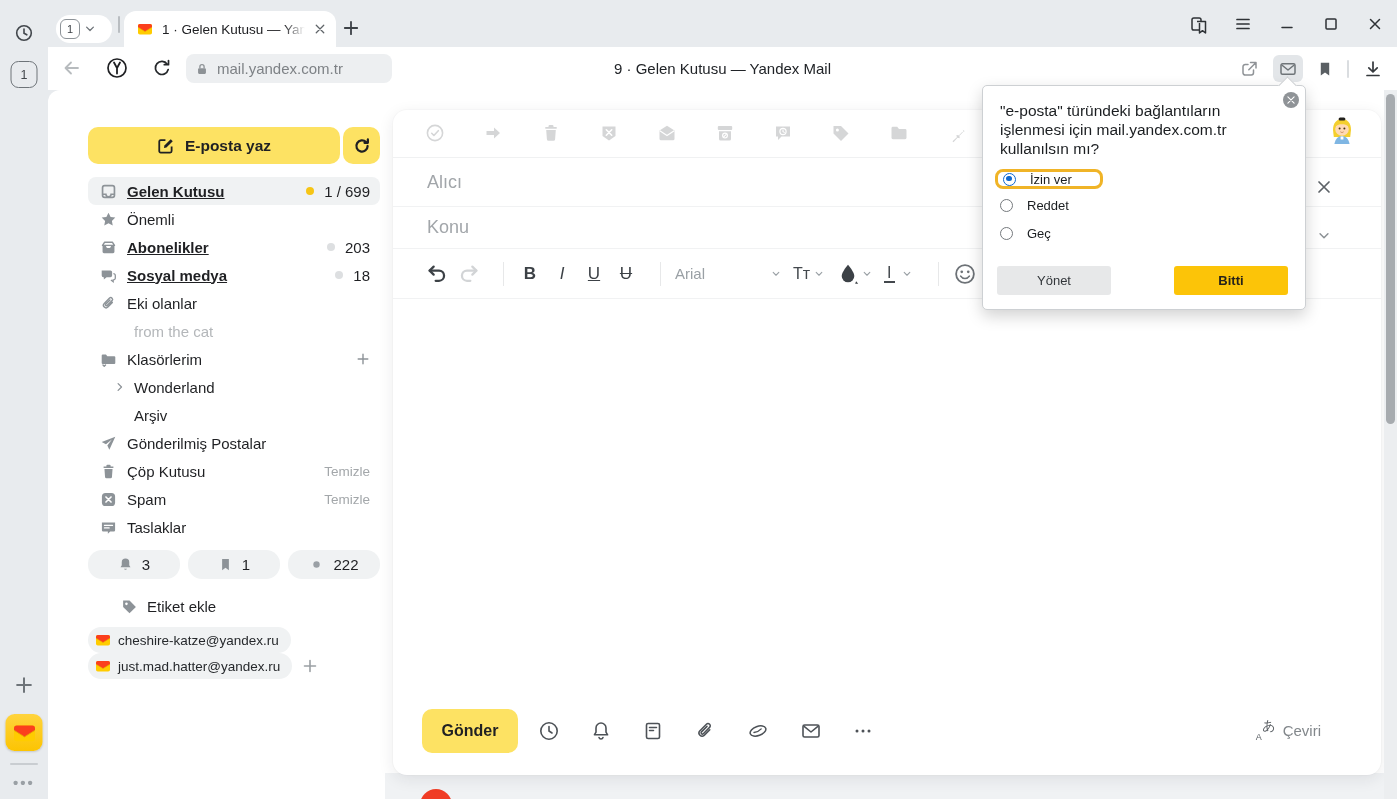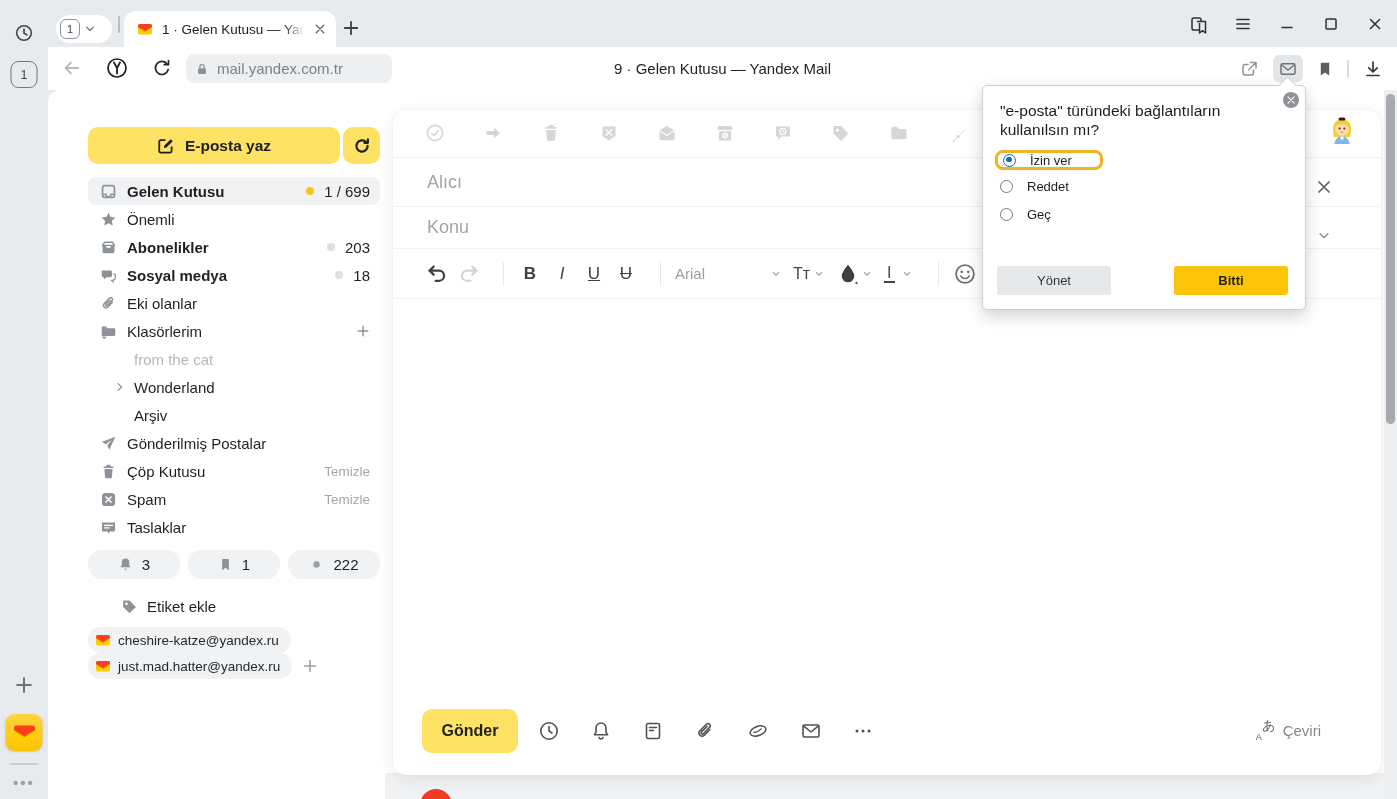--- a/index.html
+++ b/index.html
@@ -62,21 +62,21 @@
   .btn-compose { flex:1 1 auto; background:#fde263; border:none; border-radius:10px; display:flex; align-items:center; justify-content:center; gap:10px; font-size:15.5px; font-weight:bold; color:#1f2023; font-family:inherit; }
   .btn-refresh { width:37px; background:#fde263; border:none; border-radius:10px; display:flex; align-items:center; justify-content:center; color:#1f2023; }
   .folder-list { margin-top:13px; }
   .srow { display:flex; align-items:center; height:28px; padding:0 10px 0 12px; border-radius:8px; font-size:15px; color:#1f2023; }
   .srow.sel { background:#f0f2f3; }
   .srow .sicon { color:#8d9398; margin-right:10px; }
   .srow .spacer34 { width:34px; flex:0 0 auto; }
   .srow .spacer14 { width:14px; flex:0 0 auto; }
   .srow .fchev { color:#8d9398; margin-right:8px; }
   .slabel { white-space:nowrap; }
-  .slabel.b { font-weight:bold; }
+  .slabel.b { font-weight:bold;text-decoration:underline; }
   .slabel.muted { color:#b4b7ba; }
   .sright { margin-left:auto; display:flex; align-items:center; gap:10px; }
   .sdot { width:8px; height:8px; border-radius:50%; }
   .scnt { font-size:15px; color:#1f2023; }
   .saction { font-size:13.5px; color:#a3a7aa; }
   .splus { color:#8d9398; }
 
   .pill-row { margin-top:9px; display:flex; gap:8px; }
   .pill { flex:1 1 0; height:29px; background:#f0f2f3; border-radius:14px; display:flex; align-items:center; justify-content:center; gap:9px; font-size:15px; color:#1f2023; }
   .pill .ico { color:#8d9398; }
@@ -377,39 +377,39 @@
           <div class="srow">
             <span class="sicon ico i17">
               <svg viewBox="0 0 16 16">
                 <path d="M11.6 7.1l-4.2 4.2a2.4 2.4 0 0 1-3.4-3.4l5-5a1.7 1.7 0 0 1 2.4 2.4L6.6 10a.95.95 0 0 1-1.3-1.3l4.1-4.1" fill="none" stroke="currentColor" stroke-width="1.35" stroke-linecap="round"></path>
               </svg>
             </span>
             <span class="slabel">Eki olanlar</span>
             <span class="sright"></span>
           </div>
           <div class="srow">
+            <span class="spacer34"></span>
+            <span class="slabel muted">from the cat</span>
+            <span class="sright"></span>
+          </div>
+          <div class="srow">
             <span class="sicon ico i17">
               <svg viewBox="0 0 16 16">
                 <path d="M1.6 4.2a1 1 0 0 1 1-1h3l1.3 1.7h6.5a1 1 0 0 1 1 1v5.3a1 1 0 0 1-1 1H2.6a1 1 0 0 1-1-1z" fill="currentColor"></path>
                 <path d="M2.8 13.2l1.2 1.2 1.2-1.2" fill="none" stroke="currentColor" stroke-width="1.3" stroke-linecap="round" stroke-linejoin="round"></path>
               </svg>
             </span>
             <span class="slabel">Klasörlerim</span>
             <span class="sright">
               <span class="splus ico i14">
                 <svg viewBox="0 0 16 16">
                   <path d="M8 2.5v11M2.5 8h11" stroke="currentColor" stroke-width="1.6" stroke-linecap="round"></path>
                 </svg>
               </span>
             </span>
-          </div>
-          <div class="srow">
-            <span class="spacer34"></span>
-            <span class="slabel muted">from the cat</span>
-            <span class="sright"></span>
           </div>
           <div class="srow">
             <span class="spacer14"></span>
             <span class="fchev ico i12">
               <svg viewBox="0 0 16 16">
                 <path d="M5.5 3.5L10 8l-4.5 4.5" fill="none" stroke="currentColor" stroke-width="1.7" stroke-linecap="round" stroke-linejoin="round"></path>
               </svg>
             </span>
             <span class="slabel">Wonderland</span>
             <span class="sright"></span>
@@ -759,20 +759,21 @@
     <div class="pd-pointer"></div>
     <span class="pd-close">
         <span class="ico i10" style="color:#fff">
           <svg viewBox="0 0 16 16">
             <path d="M3 3l10 10M13 3L3 13" stroke="currentColor" stroke-width="1.7" stroke-linecap="round"></path>
           </svg>
         </span>
       </span>
     <div class="pd-msg" id="pd-msg">
         <div>"e-posta" türündeki bağlantıların</div>
+        <div>işlenmesi için mail.yandex.com.tr</div>
         <div>kullanılsın mı?</div>
       </div>
     <div class="pd-options" id="pd-options">
         <div class="pd-opt-focus">
           <div class="pd-opt">
             <span class="radio on"></span>
             <span>İzin ver</span>
           </div>
         </div>
         <div class="pd-opt">

